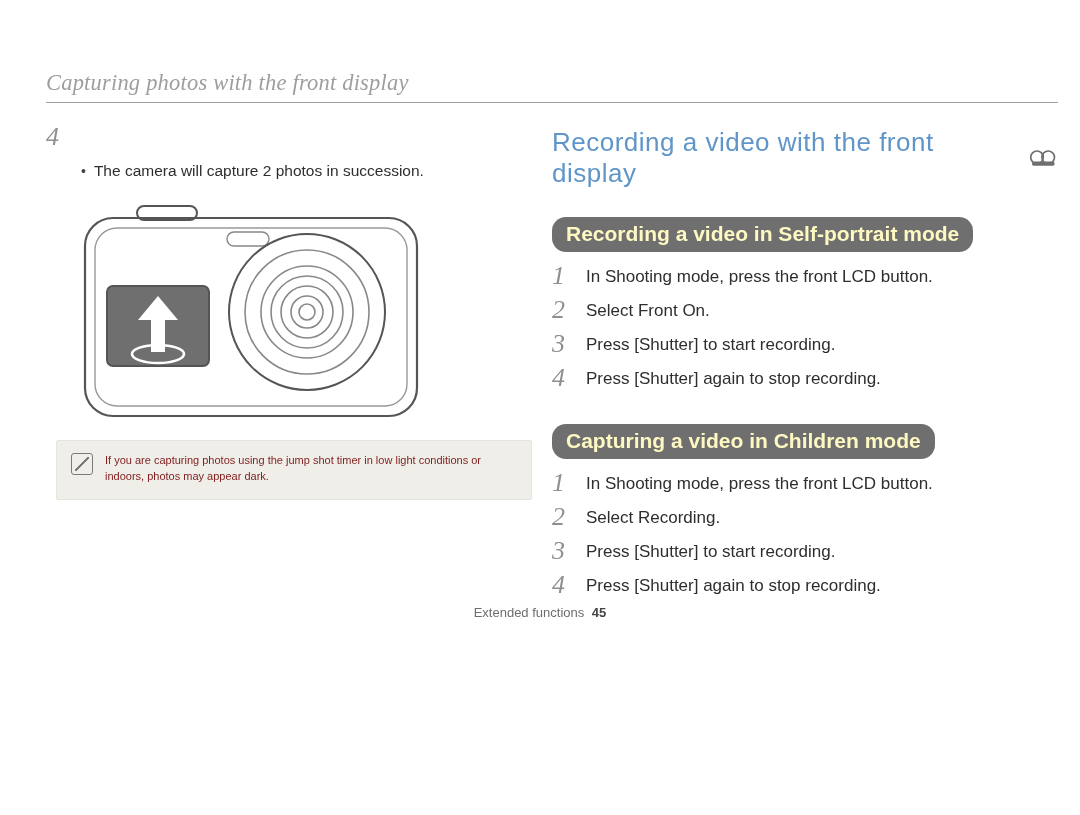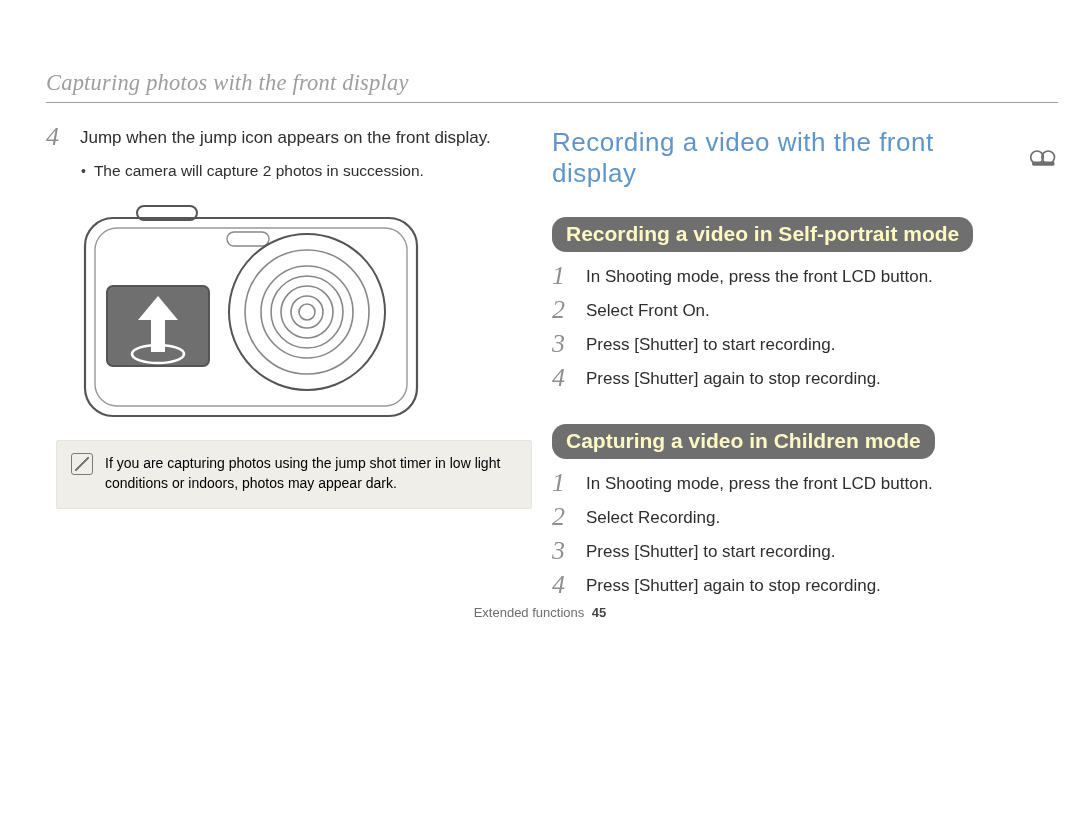--- a/index.html
+++ b/index.html
@@ -19,21 +19,21 @@
   .bullet-sub { margin-left: 35px; font-size: 15.5px; line-height: 1.35; display: flex; gap: 8px; }
   .bullet-sub::before { content: "•"; color: #444; font-size: 14px; line-height: 1.5; }
 
   .camera-wrap { margin: 18px 0 16px 35px; }
 
   .note-box { margin: 0 0 0 10px; background: #efeee9; border: 1px solid #e5e4de; border-radius: 2px; padding: 12px 14px 14px 14px; display: flex; gap: 12px; }
   .note-icon { width: 22px; height: 22px; flex: 0 0 22px; border: 1.5px solid #7a7a7a; border-radius: 3px; position: relative; }
   .note-icon::after { content: ""; position: absolute; left: 3px; top: 3px; right: 3px; bottom: 3px; background:
       linear-gradient(135deg, transparent 45%, #7a7a7a 45%, #7a7a7a 55%, transparent 55%);
   }
-  .note-text { font-size: 14px; line-height: 1.45; color: #000000; }
+  .note-text { font-size: 11px; line-height: 1.45; color: #7f1d1d; }
 
   .section-title { font-size: 26px; color: #5f95c8; font-weight: 400; letter-spacing: .5px; display: flex; align-items: center; gap: 10px; margin-bottom: 20px; line-height: 1.2; }
   .video-icon { width: 28px; height: 18px; flex: 0 0 28px; position: relative; }
   .video-icon svg { width: 100%; height: 100%; display: block; }
 
   .pill { display: inline-block; background: #6f6f6f; color: #fef9c3; font-weight: 600; font-size: 21px; padding: 5px 14px 6px 14px; border-radius: 14px; margin: 8px 0 14px 0; }
   .steps-block { margin-bottom: 22px; }
 
   b { font-weight: 400; }
 
@@ -47,21 +47,20 @@
 
   <div class="running-head">Capturing photos with the front display</div>
   <hr class="head-rule">
 
   <div class="columns">
 
     <div class="col left">
 
       <div class="step">
         <div class="step-num">4</div>
-        <div class="step-text">Jump when the jump icon appears on the front display.</div>
       </div>
 
       <div class="bullet-sub">
         <span>The camera will capture 2 photos in succession.</span>
       </div>
 
       <div class="camera-wrap">
         <svg width="340" height="220" viewBox="0 0 340 220">
 
           <rect x="4" y="18" width="332" height="198" rx="28" ry="28" fill="none" stroke="#555" stroke-width="2.2"></rect>

